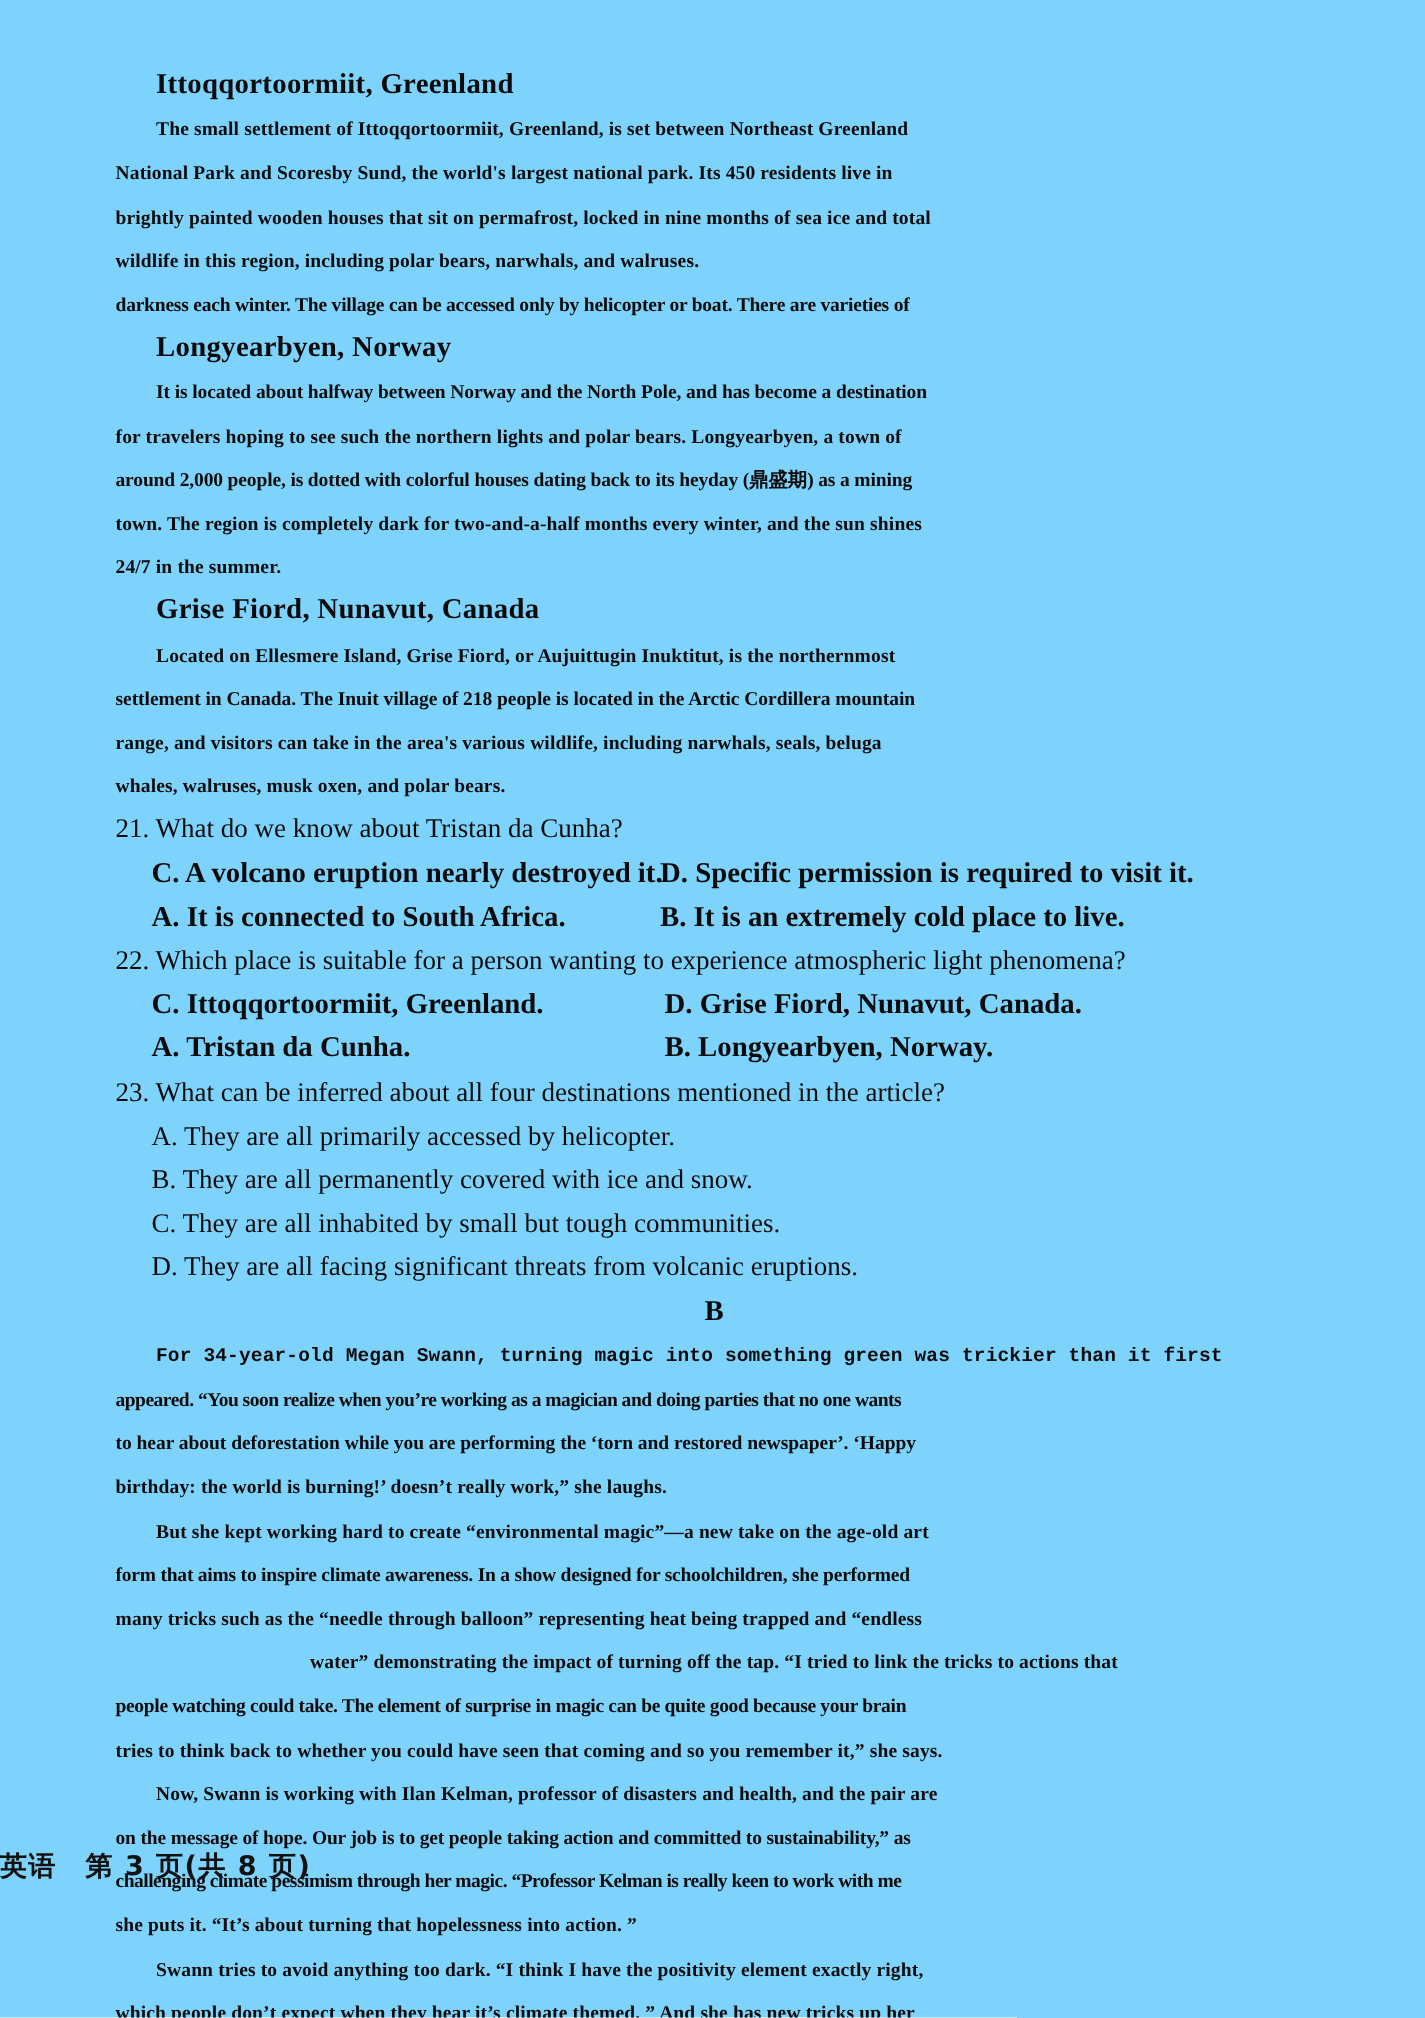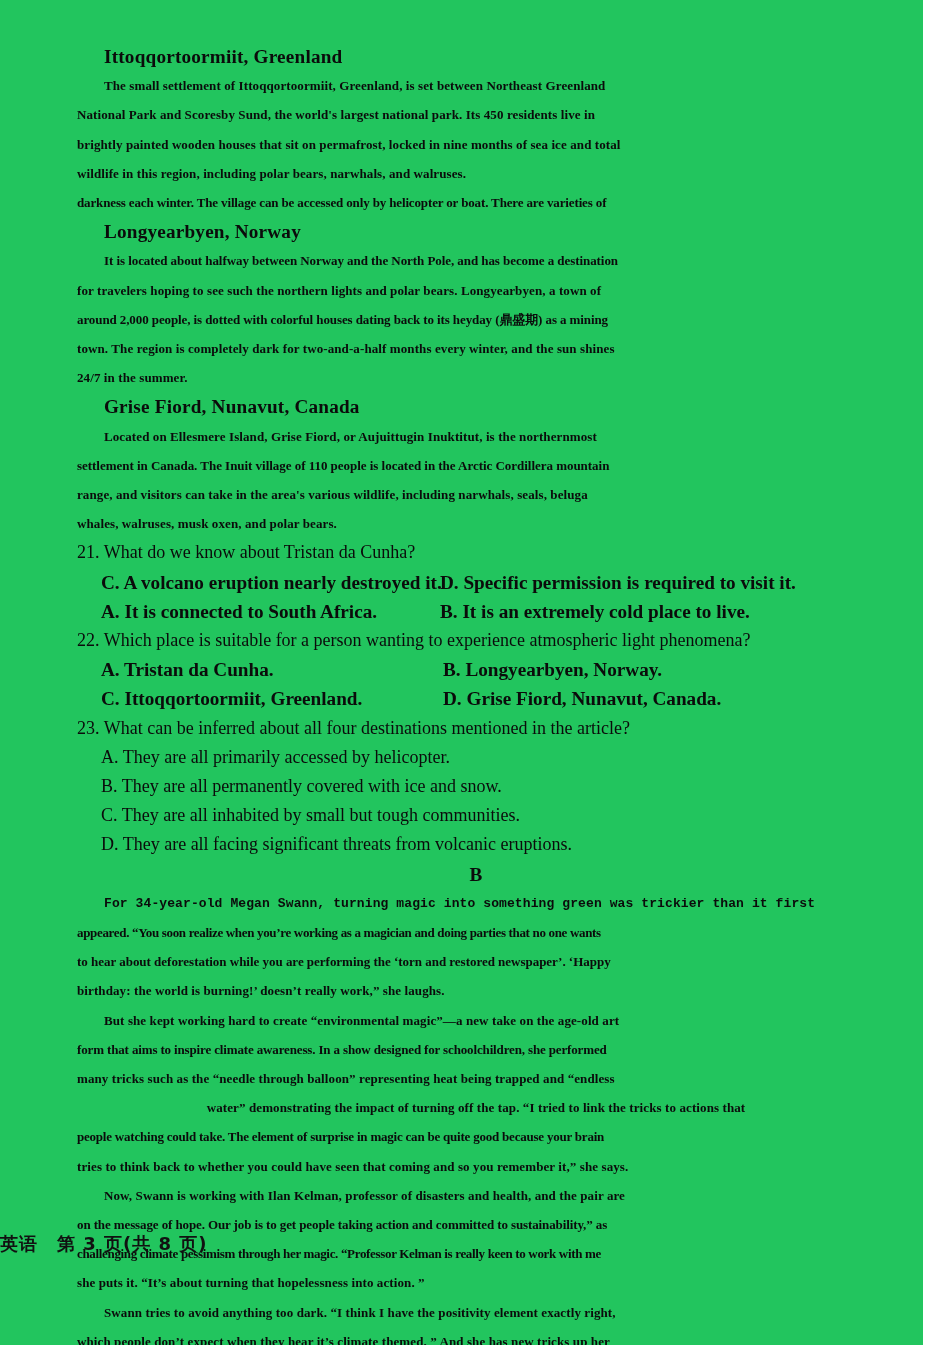--- a/index.html
+++ b/index.html
@@ -11,24 +11,23 @@
     width: 950px;
     height: 1345px;
     position: relative;
     font-family: "Liberation Serif", "DejaVu Serif", serif;
     color: #0b0b0b;
     overflow: hidden;
   }
   .page {
     position: absolute;
     left: 0; top: 0;
-    width: 881px;
+    width: 950px;
     height: 1345px;
-    background: #22c55e;
-    padding-left: 42px;
+    background: #7dd3fc;
   }
   .content {
     position: absolute;
     left: 77px;
     top: 42px;
     width: 798px;
   }
   
   .ln {
     font-size: 13px;
@@ -117,46 +116,46 @@
       <div class="ln" style="text-indent: 27px; white-space: pre; word-spacing: 0px; letter-spacing: -0.066px;">It is located about halfway between Norway and the North Pole, and has become a destination</div>
       <div class="ln" style="white-space: pre; word-spacing: 0px;">for travelers hoping to see such the northern lights and polar bears. Longyearbyen, a town of</div>
       <div class="ln" style="white-space: pre; word-spacing: 0px; letter-spacing: -0.095px;">around 2,000 people, is dotted with colorful houses dating back to its heyday (鼎盛期) as a mining</div>
       <div class="ln" style="white-space: pre; word-spacing: 0px;">town. The region is completely dark for two-and-a-half months every winter, and the sun shines</div>
       <div class="ln">24/7 in the summer.</div>
     </div>
 
     <div>
       <div class="sub-head">Grise Fiord, Nunavut, Canada</div>
       <div class="ln" style="text-indent: 27px; white-space: pre; word-spacing: 0px;">Located on Ellesmere Island, Grise Fiord, or Aujuittugin Inuktitut, is the northernmost</div>
-      <div class="ln" style="white-space: pre; word-spacing: 0px; letter-spacing: -0.031px;">settlement in Canada. The Inuit village of 110 people is located in the Arctic Cordillera mountain</div>
+      <div class="ln" style="white-space: pre; word-spacing: 0px; letter-spacing: -0.031px;">settlement in Canada. The Inuit village of 218 people is located in the Arctic Cordillera mountain</div>
       <div class="ln" style="white-space: pre; word-spacing: 0px;">range, and visitors can take in the area's various wildlife, including narwhals, seals, beluga</div>
       <div class="ln">whales, walruses, musk oxen, and polar bears.</div>
     </div>
 
     <div>
       <div class="q-line"><span class="q-num">21.</span> <span>What do we know about Tristan da Cunha?</span></div>
       <div class="opt-row">
         <span class="opt-a">C. A volcano eruption nearly destroyed it.</span>
         <span class="opt-b" style="left:363px;">D. Specific permission is required to visit it.</span>
       </div>
       <div class="opt-row">
         <span class="opt-a">A. It is connected to South Africa.</span>
         <span class="opt-b" style="left:363px;">B. It is an extremely cold place to live.</span>
       </div>
     </div>
 
     <div>
       <div class="q-line"><span class="q-num">22.</span> <span>Which place is suitable for a person wanting to experience atmospheric light phenomena?</span></div>
       <div class="opt-row">
+        <span class="opt-a">C. Ittoqqortoormiit, Greenland.</span>
+        <span class="opt-b" style="left:366px;">D. Grise Fiord, Nunavut, Canada.</span>
+      </div>
+      <div class="opt-row">
         <span class="opt-a">A. Tristan da Cunha.</span>
         <span class="opt-b" style="left:366px;">B. Longyearbyen, Norway.</span>
-      </div>
-      <div class="opt-row">
-        <span class="opt-a">C. Ittoqqortoormiit, Greenland.</span>
-        <span class="opt-b" style="left:366px;">D. Grise Fiord, Nunavut, Canada.</span>
       </div>
     </div>
 
     <div>
       <div class="q-line"><span class="q-num">23.</span> <span>What can be inferred about all four destinations mentioned in the article?</span></div>
       <div class="q-line opt-single">A. They are all primarily accessed by helicopter.</div>
       <div class="q-line opt-single">B. They are all permanently covered with ice and snow.</div>
       <div class="q-line opt-single">C. They are all inhabited by small but tough communities.</div>
       <div class="q-line opt-single">D. They are all facing significant threats from volcanic eruptions.</div>
     </div>

